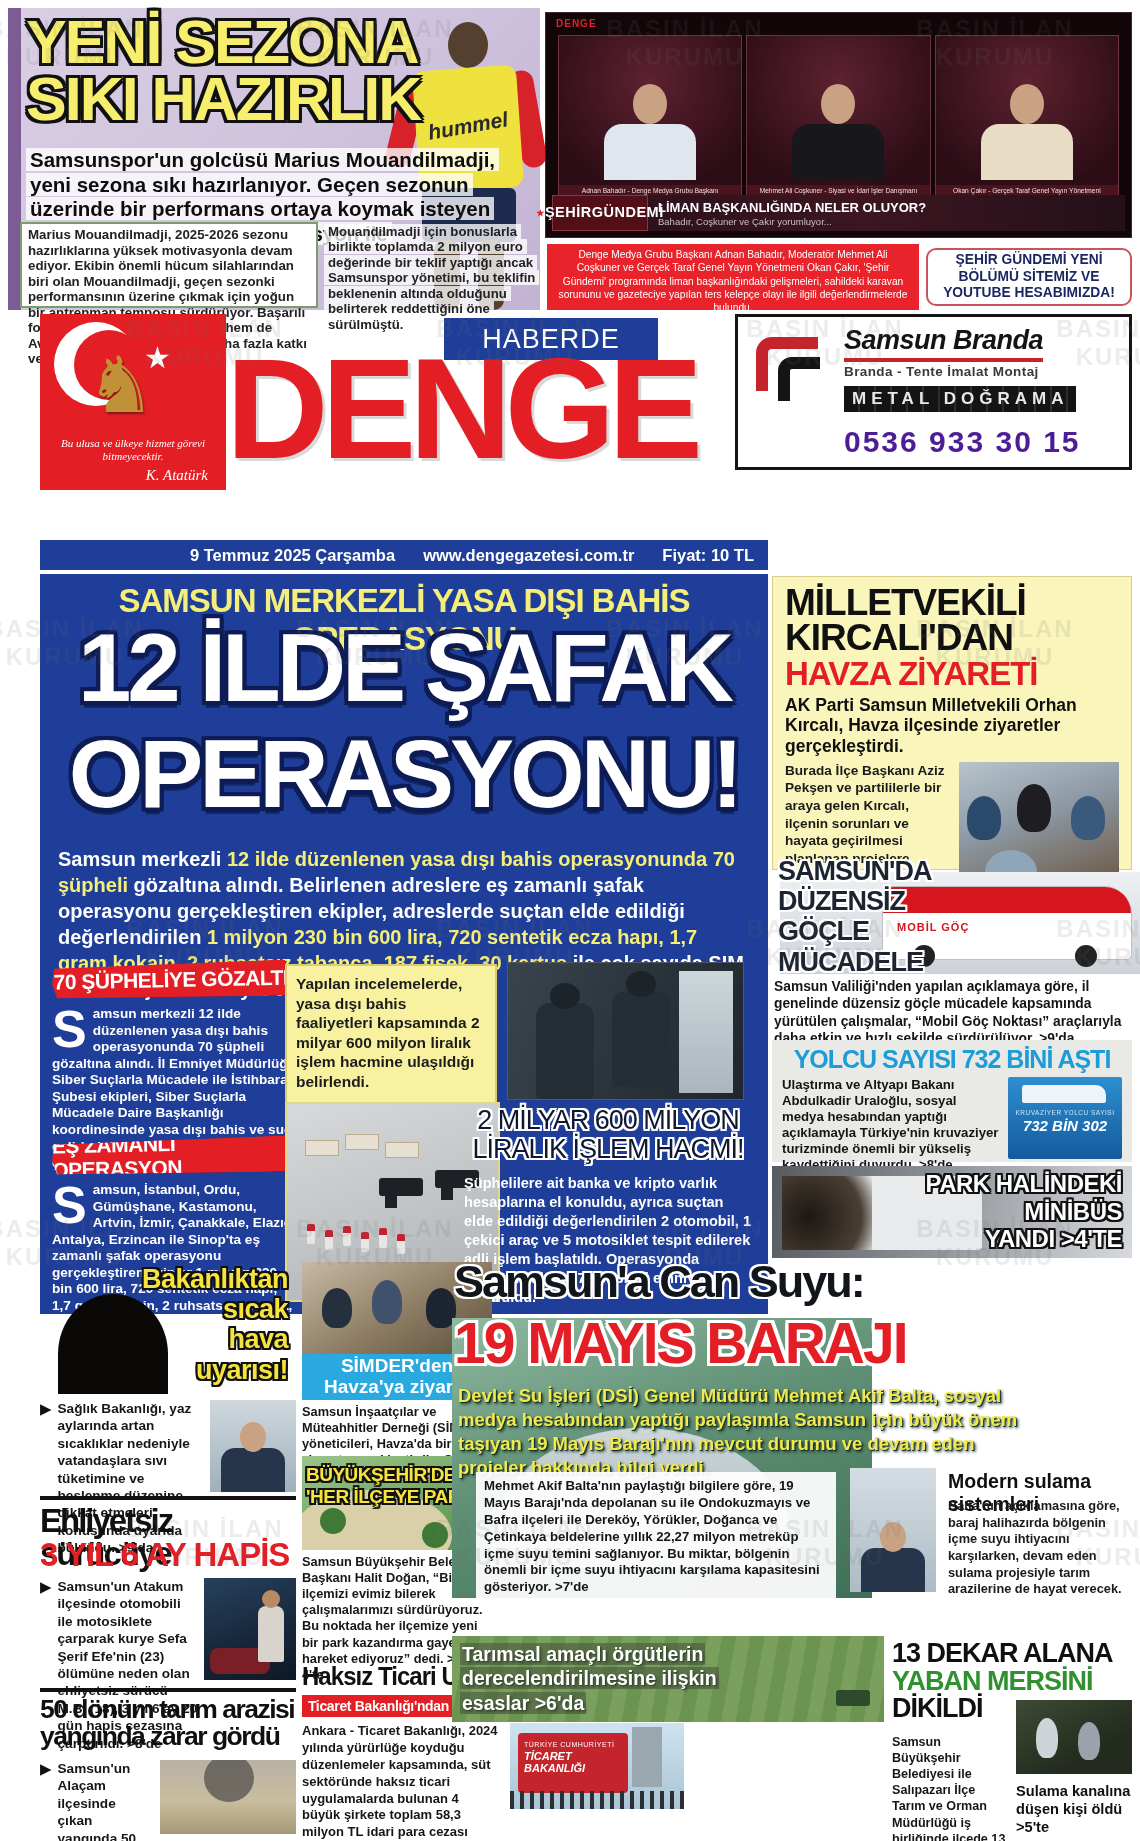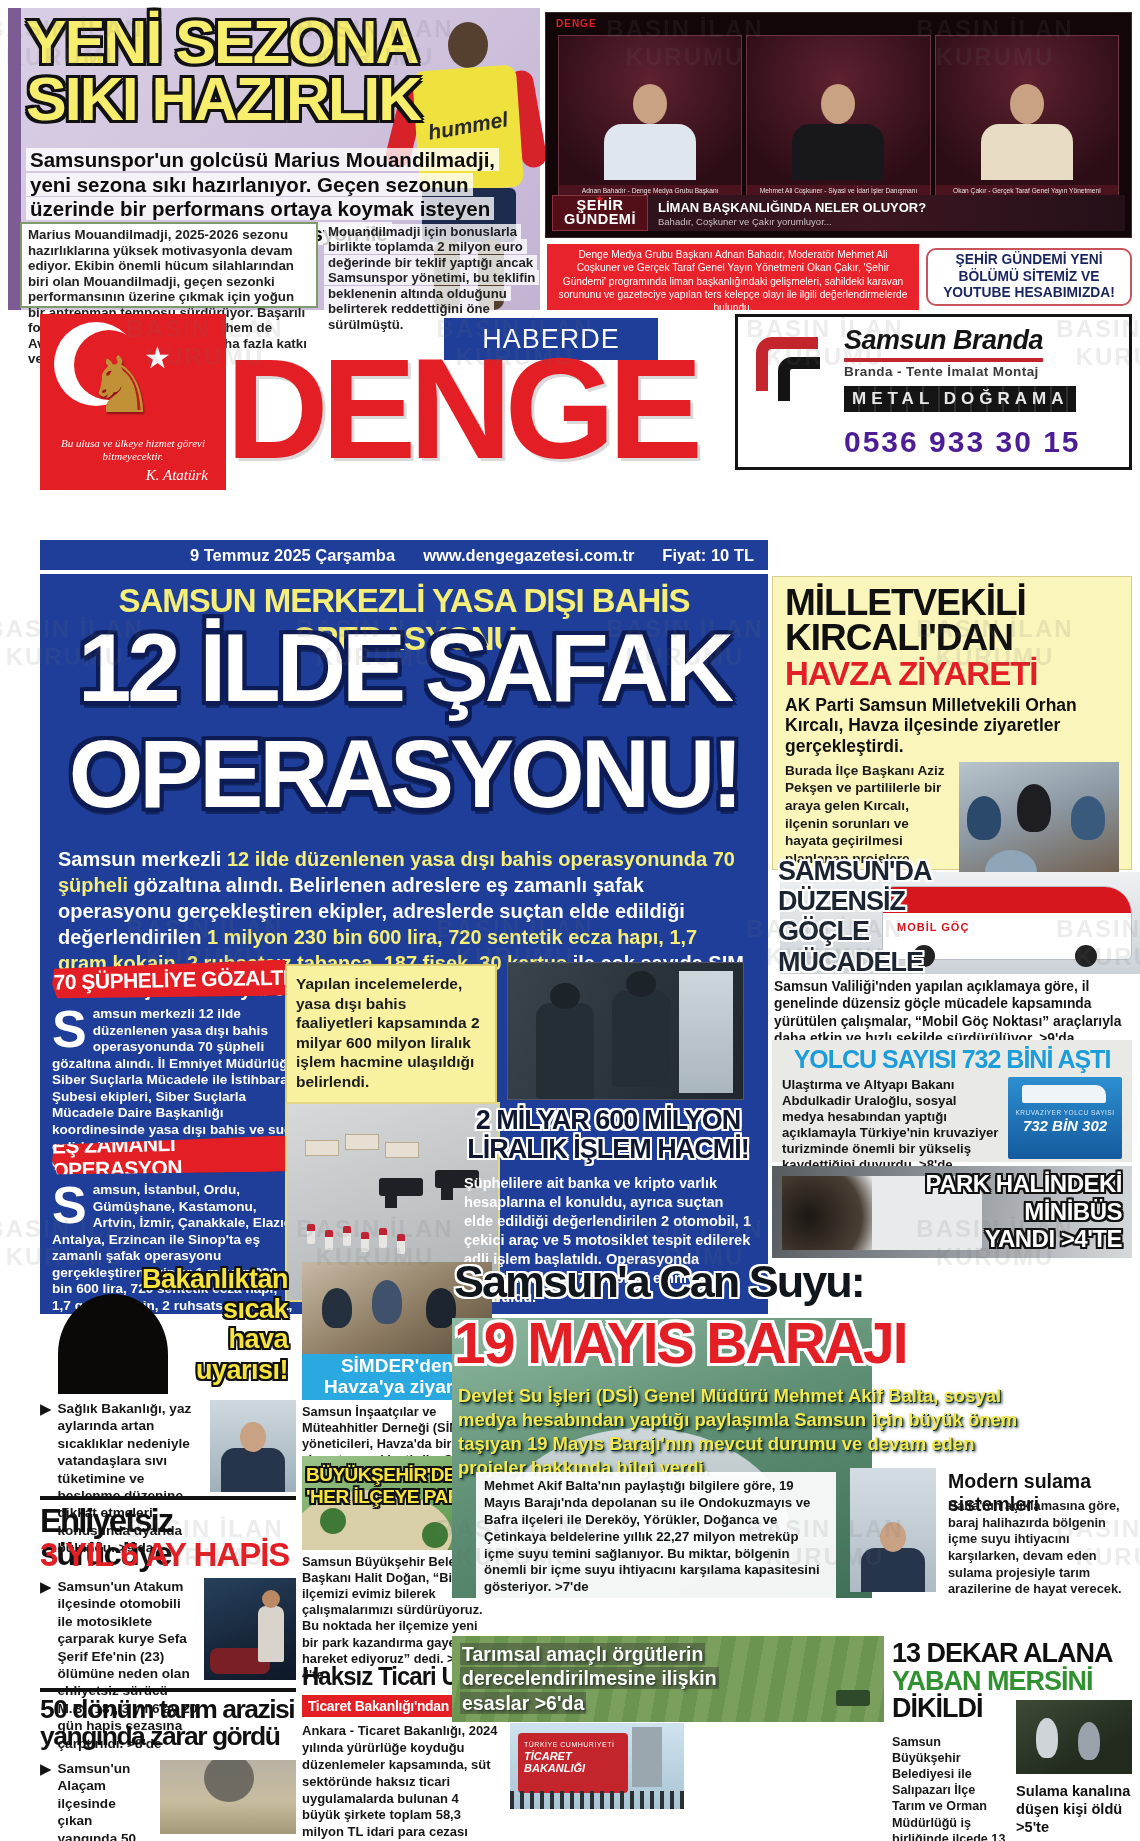--- a/index.html
+++ b/index.html
@@ -46,21 +46,21 @@
   .panels{position:absolute;left:12px;right:12px;top:22px;height:162px;display:flex;gap:4px;}
   .panel{flex:1;position:relative;background:radial-gradient(circle at 50% 28%,#5e2130,#2c0d16 75%);border:1px solid #6b3440;}
   .person{position:absolute;left:50%;bottom:16px;transform:translateX(-50%);width:92px;height:96px;}
   .ph{position:absolute;left:50%;top:0;transform:translateX(-50%);width:34px;height:40px;border-radius:50%;background:#c9a183;}
   .pt{position:absolute;left:50%;bottom:0;transform:translateX(-50%);width:92px;height:56px;border-radius:18px 18px 0 0;}
   .panel:nth-child(1) .pt{background:#dfe6ee;}
   .panel:nth-child(2) .pt{background:#17171c;}
   .panel:nth-child(3) .pt{background:#e8dcc4;}
   .panel .cap{position:absolute;left:0;right:0;bottom:0;background:#4a131d;color:#e8e2e2;font-size:6.6px;font-weight:500;text-align:center;padding:2px 1px;line-height:1.1;}
   .sg-bar{position:absolute;left:6px;right:6px;bottom:6px;height:36px;background:linear-gradient(90deg,#27101a,#3c1621 55%,#241018);display:flex;align-items:center;}
-  .sg-logo{width:96px;height:100%;background:#530f18;border:1px solid #8a3440;color:#fff;font-weight:700;font-size:14.5px;line-height:.95;display:flex;flex-direction:column;align-items:center;justify-content:center;letter-spacing:.5px;}
+  .sg-logo{width:96px;height:100%;background:#530f18;border:1px solid #8a3440;color:#fff;font-weight:700;font-size:14.5px;line-height:.95;display:flex;flex-direction:row;align-items:center;justify-content:center;letter-spacing:.5px;}
   .sg-star{color:#e02228;font-size:9px;line-height:0;}
   .sg-text{padding-left:10px;color:#fff;}
   .sg-t1{font-size:13px;font-weight:700;}
   .sg-t2{font-size:9.5px;color:#c9bfc2;margin-top:1px;}
   .tv-note{position:absolute;left:2px;top:232px;width:372px;height:66px;background:#e8232b;color:#fff;font-size:10.2px;font-weight:500;line-height:1.3;text-align:center;padding:4px 10px;}
   .tv-promo{position:absolute;right:0;top:236px;width:206px;height:58px;background:#fff;border:2px solid #c8555c;border-radius:10px;color:#18255f;font-weight:700;font-size:13.8px;line-height:1.2;text-align:center;display:flex;align-items:center;justify-content:center;padding:16px 8px;}
 
   
   #flagbox{left:40px;top:314px;width:186px;height:176px;background:#e31e24;overflow:hidden;}
   .cres-outer{position:absolute;left:14px;top:8px;width:84px;height:84px;border-radius:50%;background:#fff;}
@@ -98,21 +98,21 @@
   .note{position:absolute;left:245px;top:4px;width:212px;height:162px;background:#f8f2a0;border:2px solid #d9cd6e;color:#1c1c1c;padding:8px 9px;font-size:15.5px;font-weight:700;line-height:1.26;}
   .raid{position:absolute;left:467px;top:2px;width:237px;height:138px;background:linear-gradient(110deg,#39444d,#2a333b 55%,#1f262d);border:1px solid #50holder;overflow:hidden;border:1px solid #556;}
   .swat{position:absolute;width:58px;height:96px;background:#242e35;border-radius:14px 14px 4px 4px;}
   .swat::before{content:"";position:absolute;left:14px;top:-20px;width:30px;height:26px;border-radius:50%;background:#1c2429;}
   .door{position:absolute;right:10px;top:8px;width:54px;height:122px;background:linear-gradient(#cdd6db,#aab6bd);}
   .seized{position:absolute;left:245px;top:142px;width:215px;height:200px;background:linear-gradient(160deg,#d7d9da,#bfc2c4 60%,#aeb1b3);border:2px solid #e2d784;overflow:hidden;}
   .cash{position:absolute;width:34px;height:16px;background:#e7e0d2;border:1px solid #b9ab8d;}
   .gun{position:absolute;width:44px;height:18px;background:#1d2126;border-radius:3px;}
   .gun::after{content:"";position:absolute;left:6px;top:14px;width:12px;height:16px;background:#1d2126;}
   .vial{position:absolute;width:8px;height:20px;background:#e8e6e2;border-top:7px solid #c32030;border-radius:2px;}
-  .hacmi{position:absolute;left:420px;top:146px;width:296px;text-align:center;font-size:27px;font-weight:700;letter-spacing:-1px;color:#101733;line-height:1.08;}
+  .hacmi{position:absolute;left:420px;top:146px;width:296px;text-align:center;font-size:27px;font-weight:400;letter-spacing:-1px;color:#101733;line-height:1.08;}
   .hacmi-body{position:absolute;left:424px;top:214px;width:288px;font-size:14.6px;font-weight:700;line-height:1.3;}
 
   
   #kircali{left:772px;top:576px;width:360px;height:294px;background:#faf5ba;border:1px solid #d8cf8e;padding:8px 12px;}
   .kc-h1{font-size:37px;font-weight:700;line-height:.95;letter-spacing:-1px;color:#101010;}
   .kc-h2{font-size:33px;font-weight:700;line-height:1;letter-spacing:-1px;color:#e31e24;margin-top:2px;}
   .kc-lead{font-size:17.5px;font-weight:700;line-height:1.15;color:#101010;margin-top:5px;}
   .kc-row{display:flex;margin-top:6px;gap:8px;}
   .kc-body{width:166px;font-size:13.6px;font-weight:700;line-height:1.3;color:#1a1a1a;}
   .kc-photo{width:160px;height:118px;background:linear-gradient(160deg,#b9c4cc,#8d9aa5 45%,#6f5b49);position:relative;overflow:hidden;}

